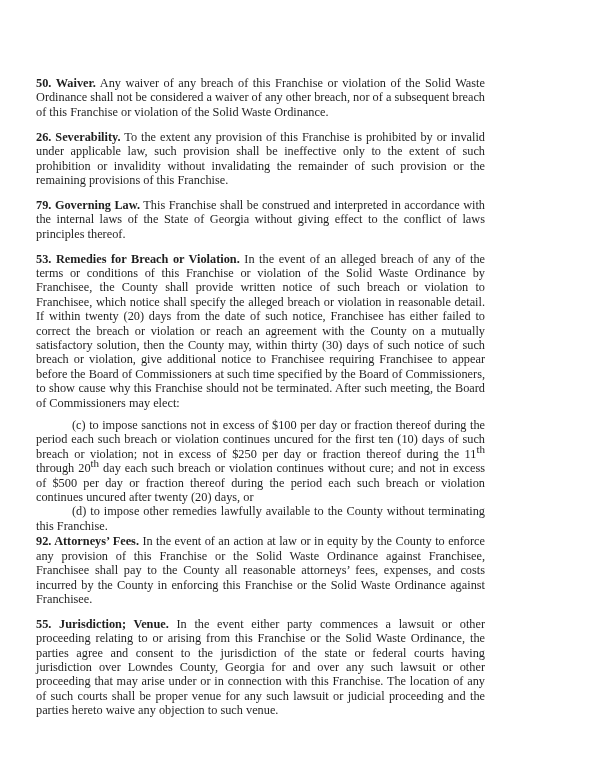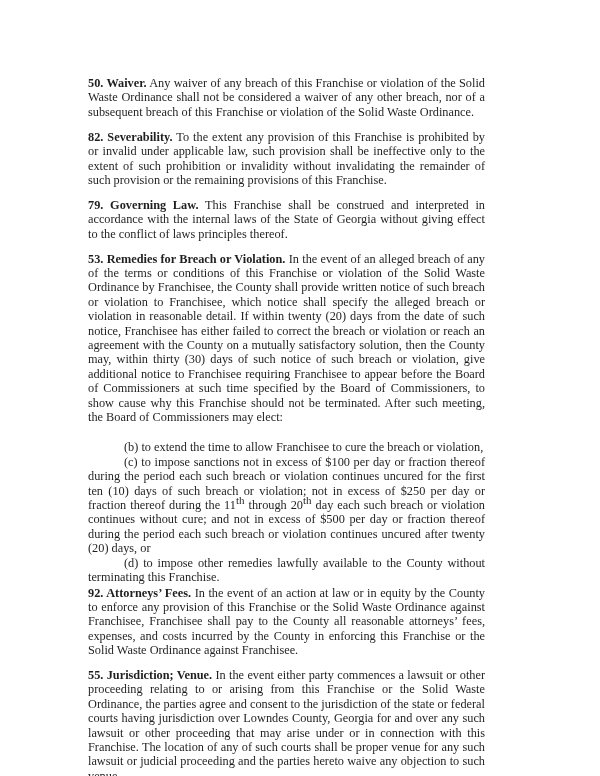--- a/index.html
+++ b/index.html
@@ -4,63 +4,62 @@
 <style>
   html, body { margin: 0; padding: 0; }
   body {
     width: 600px; height: 776px;
     background: #ffffff;
     overflow: hidden;
   }
   .page {
     box-sizing: border-box;
     width: 549px; height: 776px;
-    padding: 76px 64px 0 88px;
+    padding: 76px 64px 0 36px;
     background: #ffffff;
     font-family: "Liberation Serif", "DejaVu Serif", serif;
     font-size: 12.3px;
     line-height: 14.4px;
     color: #1f1f1f;
     filter: blur(0.25px);
   }
   p { margin: 0 0 10.5px 0; text-align: justify; }
-  p.intro { margin-bottom: 16px; }
+  p.intro { margin-bottom: 8px; }
   p.item { margin: 0; text-indent: 36px; }
   p.item.last { margin-bottom: 1px; }
   .sec-head { font-weight: bold; }
   .page-num { text-align: center; margin-top: 5px; }
   sup { font-size: 11px; line-height: 0; vertical-align: super; }
 </style>
 </head>
 <body>
 
 <div class="page">
 
   <p>
     <b class="sec-head">50. Waiver.</b>
     <span>Any waiver of any breach of this Franchise or violation of the Solid Waste Ordinance shall not be considered a waiver of any other breach, nor of a subsequent breach of this Franchise or violation of the Solid Waste Ordinance.</span>
   </p>
 
   <p>
-    <b class="sec-head">82. Severability.</b>
+    <b class="sec-head">26. Severability.</b>
     <span>To the extent any provision of this Franchise is prohibited by or invalid under applicable law, such provision shall be ineffective only to the extent of such prohibition or invalidity without invalidating the remainder of such provision or the remaining provisions of this Franchise.</span>
   </p>
 
   <p>
     <b class="sec-head">79. Governing Law.</b>
     <span>This Franchise shall be construed and interpreted in accordance with the internal laws of the State of Georgia without giving effect to the conflict of laws principles thereof.</span>
   </p>
 
   <p class="intro">
     <b class="sec-head">53. Remedies for Breach or Violation.</b>
     <span>In the event of an alleged breach of any of the terms or conditions of this Franchise or violation of the Solid Waste Ordinance by Franchisee, the County shall provide written notice of such breach or violation to Franchisee, which notice shall specify the alleged breach or violation in reasonable detail. If within twenty (20) days from the date of such notice, Franchisee has either failed to correct the breach or violation or reach an agreement with the County on a mutually satisfactory solution, then the County may, within thirty (30) days of such notice of such breach or violation, give additional notice to Franchisee requiring Franchisee to appear before the Board of Commissioners at such time specified by the Board of Commissioners, to show cause why this Franchise should not be terminated. After such meeting, the Board of Commissioners may elect:</span>
   </p>
 
 
-  <p class="item">(b) to extend the time to allow Franchisee to cure the breach or violation,</p>
 
   <p class="item"><span>(c) to impose sanctions not in excess of $100 per day or fraction thereof during the period each such breach or violation continues uncured for the first ten (10) days of such breach or violation; not in excess of $250 per day or fraction thereof during the 11</span><sup>th</sup><span> through 20</span><sup>th</sup><span> day each such breach or violation continues without cure; and not in excess of $500 per day or fraction thereof during the period each such breach or violation continues uncured after twenty (20) days, or</span></p>
 
   <p class="item last">(d) to impose other remedies lawfully available to the County without terminating this Franchise.</p>
 
   <p>
     <b class="sec-head">92. Attorneys’ Fees.</b>
     <span>In the event of an action at law or in equity by the County to enforce any provision of this Franchise or the Solid Waste Ordinance against Franchisee, Franchisee shall pay to the County all reasonable attorneys’ fees, expenses, and costs incurred by the County in enforcing this Franchise or the Solid Waste Ordinance against Franchisee.</span>
   </p>
 

